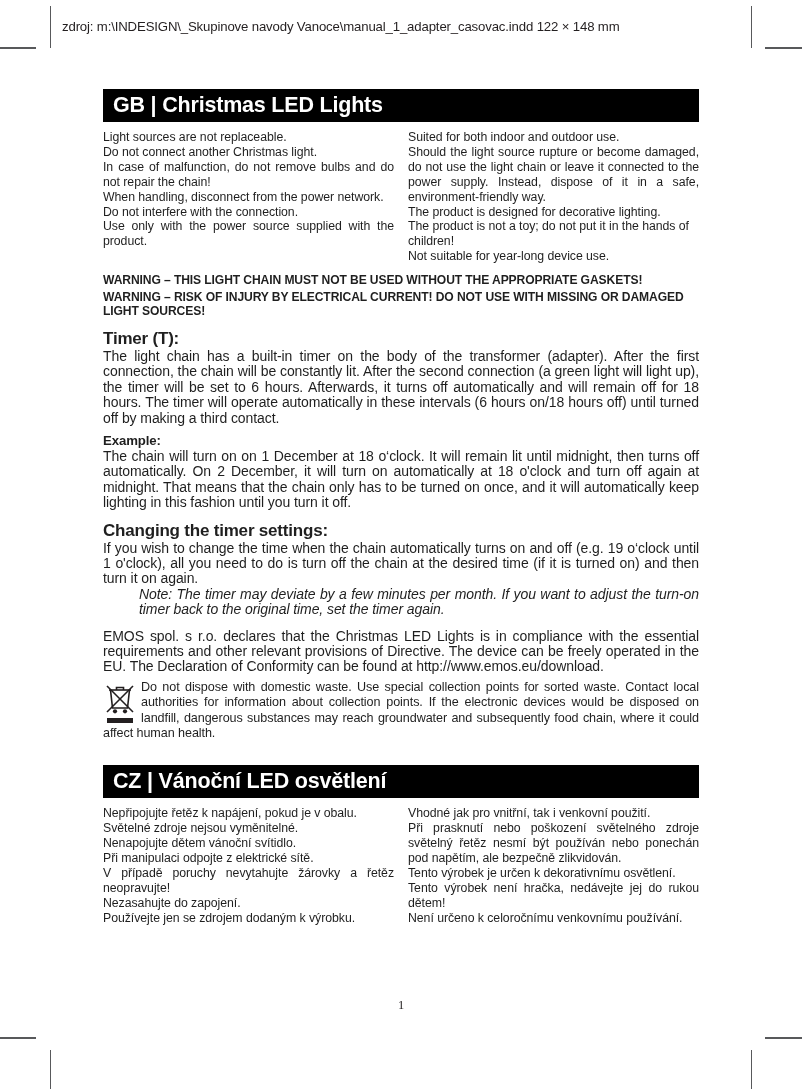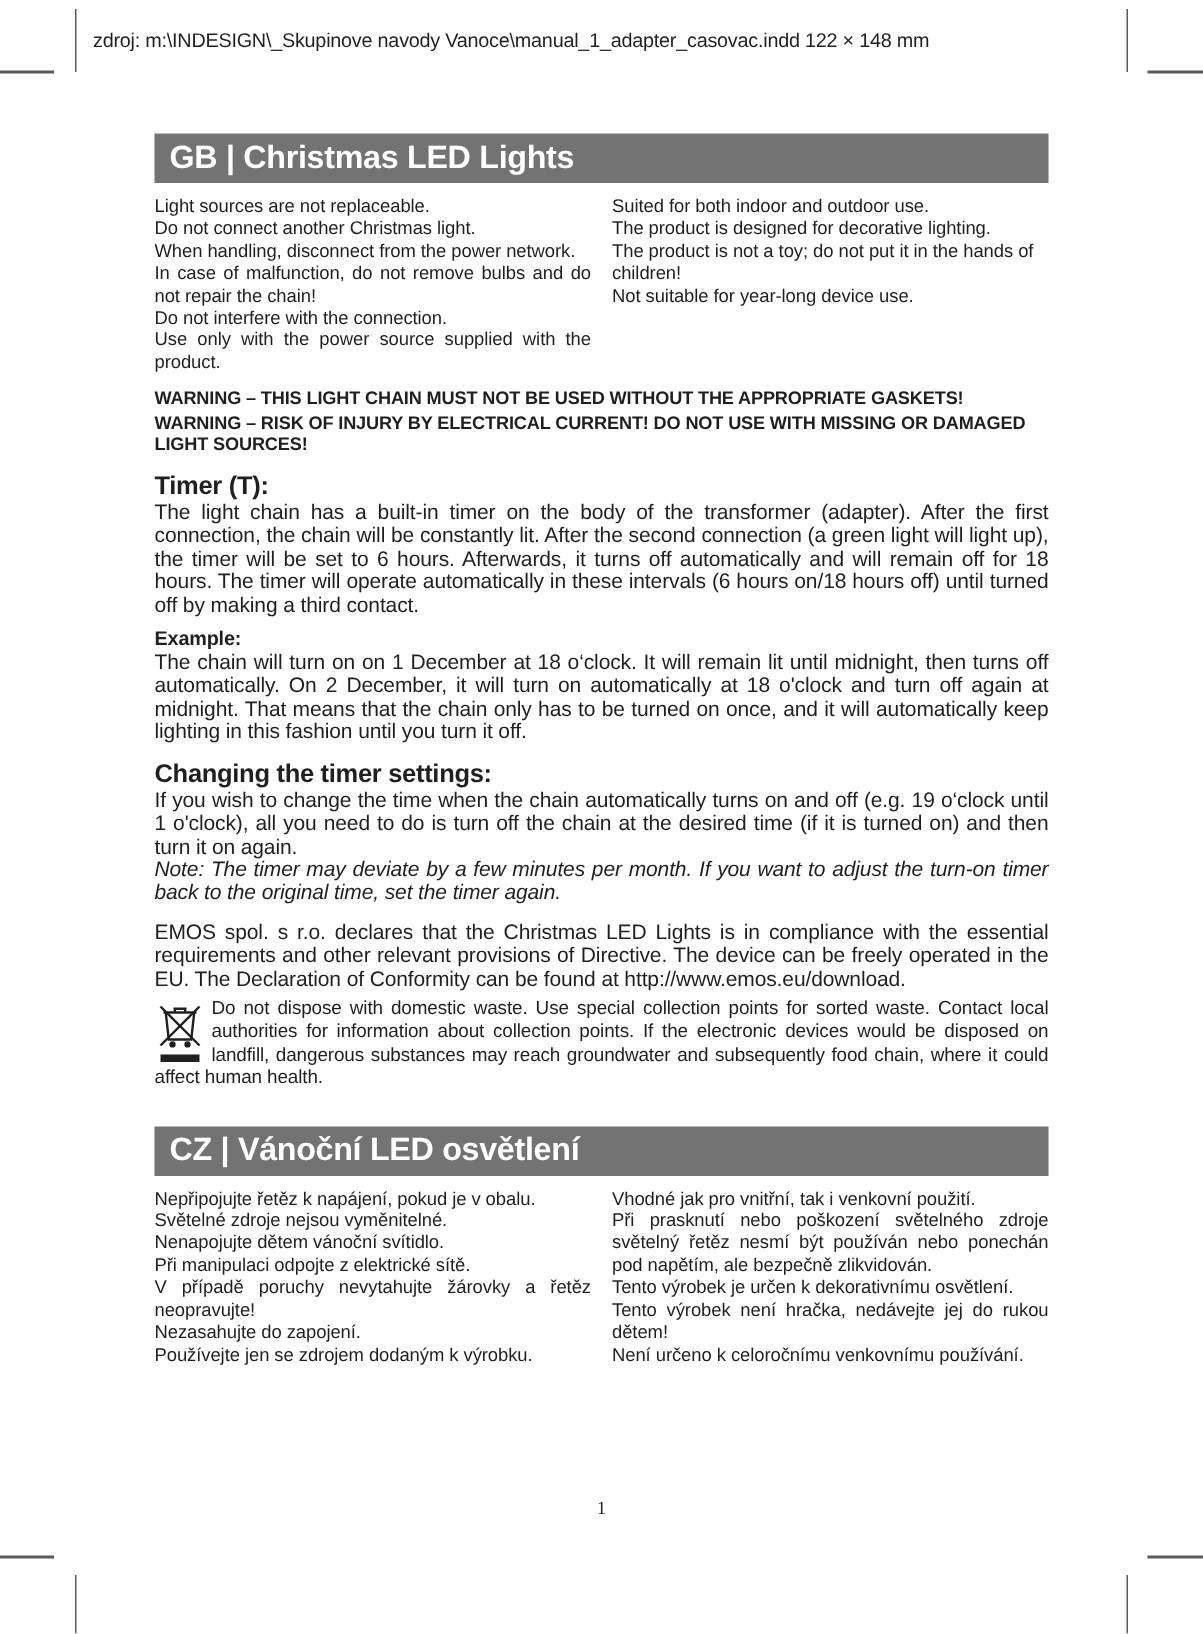--- a/index.html
+++ b/index.html
@@ -50,21 +50,21 @@
   
   .page {
     position: absolute;
     left: 103px;
     top: 89px;
     width: 596px;
   }
 
   
   .lang-bar {
-    background: #737373;
+    background: #000000;
     color: #ffffff;
     height: 33px;
     display: flex;
     align-items: center;
     padding: 0 10px;
     box-sizing: border-box;
     margin-bottom: 8px;
   }
   .lang-bar .lang-title {
     font-size: 21.5px;
@@ -119,21 +119,21 @@
   }
 
   
   p.body {
     margin: 0;
     font-size: 14px;
     line-height: 15.4px;
     text-align: justify;
     letter-spacing: -0.08px;
   }
-  p.body.italic { font-style: italic; }
+  p.body.italic { font-style: italic; margin-left: 36px; }
   p.body.spaced { margin-top: 11px; }
 
   
   .weee {
     margin-top: 5px;
     position: relative;
     font-size: 12.6px;
     line-height: 15.4px;
     text-align: justify;
     letter-spacing: -0.08px;
@@ -175,27 +175,28 @@
 <div class="page">
 
   <div class="lang-bar">
     <span class="lang-title">GB | Christmas LED Lights</span>
   </div>
 
   <div class="two-col">
     <div class="col">
       <p class="nojust">Light sources are not replaceable.</p>
       <p class="nojust">Do not connect another Christmas light.</p>
+      <p>In case of malfunction, do not remove bulbs and do not repair the chain!</p>
       <p>When handling, disconnect from the power network.</p>
-      <p>In case of malfunction, do not remove bulbs and do not repair the chain!</p>
       <p class="nojust">Do not interfere with the connection.</p>
       <p>Use only with the power source supplied with the product.</p>
     </div>
     <div class="col">
       <p class="nojust">Suited for both indoor and outdoor use.</p>
+      <p>Should the light source rupture or become damaged, do not use the light chain or leave it connected to the power supply. Instead, dispose of it in a safe, environment-friendly way.</p>
       <p class="nojust">The product is designed for decorative lighting.</p>
       <p class="nojust">The product is not a toy; do not put it in the hands of children!</p>
       <p class="nojust">Not suitable for year-long device use.</p>
     </div>
   </div>
 
   <p class="warning">WARNING – THIS LIGHT CHAIN MUST NOT BE USED WITHOUT THE APPROPRIATE GASKETS!</p>
   <p class="warning second">WARNING – RISK OF INJURY BY ELECTRICAL CURRENT! DO NOT USE WITH MISSING OR DAMAGED LIGHT SOURCES!</p>
 
   <h2 class="sec-head">Timer (T):</h2>

